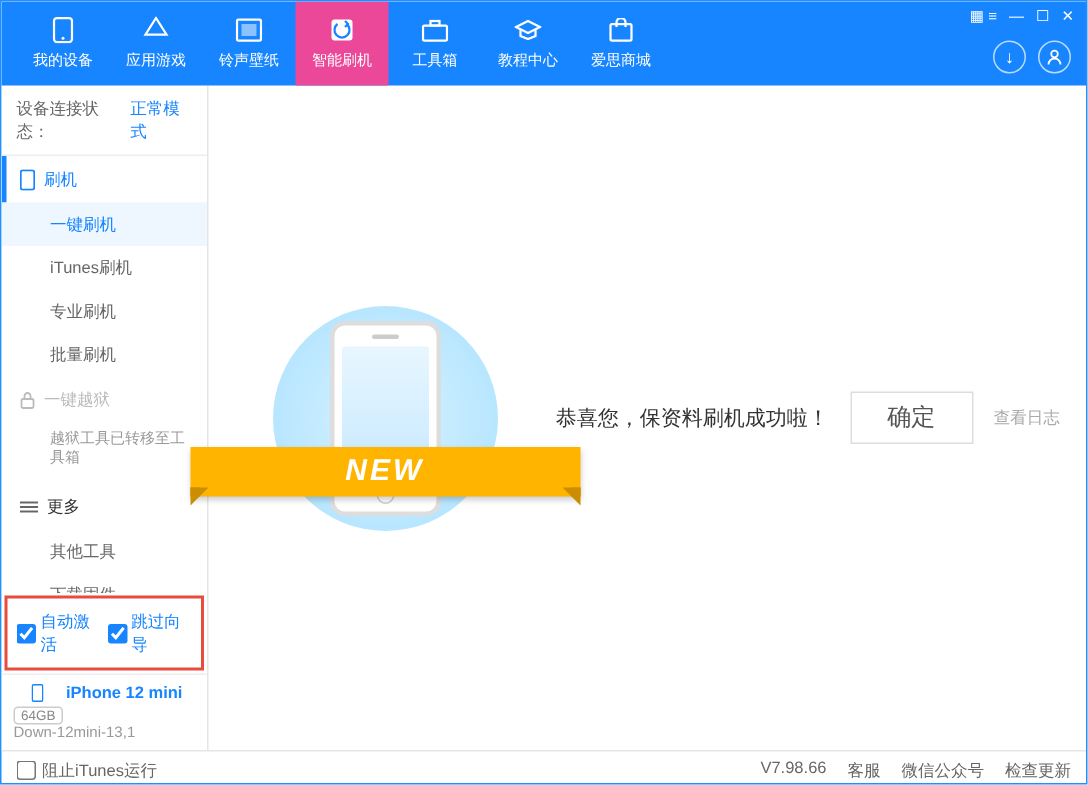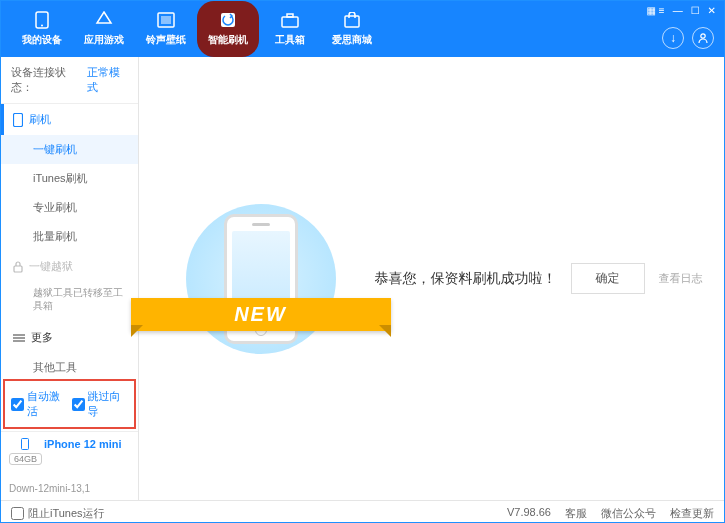--- a/index.html
+++ b/index.html
@@ -4,56 +4,56 @@
 <style>
 * { margin: 0; padding: 0; box-sizing: border-box; font-family: "Microsoft YaHei", Arial, sans-serif; }
 body { width: 725px; height: 523px; overflow: hidden; background: #fff; border: 1px solid #1e90ff; position: relative; }
 .header { background: #1785ff; height: 56px; display: flex; align-items: center; padding: 0 10px; color: #fff; position: relative; }
 .logo-area { display: flex; align-items: center; gap: 6px; width: 120px; }
 .logo-circle { width: 30px; height: 30px; border: 2px solid #fff; border-radius: 50%; display: flex; align-items: center; justify-content: center; font-weight: bold; font-size: 14px; }
 .logo-text { display: flex; flex-direction: column; line-height: 1; }
 .logo-title { font-size: 14px; font-weight: bold; }
 .logo-sub { font-size: 9px; opacity: 0.9; }
 .nav { display: flex; height: 100%; }
-.nav-item { width: 62px; display: flex; flex-direction: column; align-items: center; justify-content: center; font-size: 10px; gap: 4px; cursor: pointer; font-weight: bold; }
-.nav-item.active { background: #7f1d1d; border-radius: 17px; }
+.nav-item { width: 62px; display: flex; flex-direction: column; align-items: center; justify-content: center; font-size: 10px; gap: 4px; cursor: pointer; }
+.nav-item.active { background: #ec4899; }
 .nav-icon { width: 18px; height: 18px; display: flex; align-items: center; justify-content: center; }
 .header-right { position: absolute; right: 8px; top: 4px; display: flex; gap: 8px; align-items: center; font-size: 10px; }
 .header-circles { position: absolute; right: 10px; bottom: 8px; display: flex; gap: 8px; }
 .hcircle { width: 22px; height: 22px; border: 1.5px solid rgba(255,255,255,0.7); border-radius: 50%; display: flex; align-items: center; justify-content: center; font-size: 12px; cursor: pointer; }
 .body { display: flex; height: calc(100% - 56px - 22px); }
 .sidebar { width: 138px; border-right: 1px solid #e5e5e5; display: flex; flex-direction: column; font-size: 11px; background: #fff; }
 .status-row { padding: 8px 10px; border-bottom: 1px solid #eee; display: flex; align-items: center; gap: 4px; color: #666; }
 .status-val { color: #1785ff; }
 .tree { flex: 1; overflow: auto; }
 .tree-head { display: flex; align-items: center; gap: 6px; padding: 8px 12px; color: #333; cursor: pointer; }
 .tree-head.locked { color: #bbb; }
 .tree-head.active-head { color: #1785ff; border-left: 3px solid #1785ff; padding-left: 9px; }
 .tree-sub { padding: 7px 12px 7px 32px; color: #666; cursor: pointer; }
 .tree-sub.active { background: #eef6ff; color: #1785ff; }
 .tree-note { font-size: 10px; color: #999; padding: 4px 12px 10px 32px; line-height: 1.3; }
 .opts { border-top: 1px solid #eee; padding: 8px 6px; display: flex; gap: 4px; font-size: 11px; color: #1785ff; border: 2px solid #e74c3c; margin: 2px; }
 .opts label { display: flex; align-items: center; gap: 3px; }
 .device { border-top: 1px solid #eee; padding: 6px 8px; font-size: 11px; }
 .device-name { color: #1785ff; font-weight: bold; display: flex; align-items: center; gap: 15px; padding-left: 12px; }
 .badge { display: inline-block; border: 1px solid #ccc; border-radius: 3px; padding: 0 4px; font-size: 9px; color: #888; margin-top: 3px; }
-.device-sub { font-size: 10px; color: #999; margin-top: 18px; }
+.device-sub { font-size: 10px; color: #999; margin-top: 0; }
 .main { flex: 1; display: flex; flex-direction: row; align-items: center; justify-content: center; gap: 14px; position: relative; }
 .illus { width: 200px; height: 160px; position: relative; display: flex; align-items: center; justify-content: center; }
 .circle-bg { width: 150px; height: 150px; border-radius: 50%; background: radial-gradient(circle,#d8f2ff 0%,#b8e6ff 70%); position: absolute; }
 .phone { width: 74px; height: 130px; background: #fff; border-radius: 10px; border: 3px solid #ddd; position: relative; z-index: 2; }
 .phone::before { content: ""; position: absolute; top: 6px; left: 50%; transform: translateX(-50%); width: 18px; height: 3px; background: #ccc; border-radius: 2px; }
 .phone::after { content: ""; position: absolute; bottom: 5px; left: 50%; transform: translateX(-50%); width: 10px; height: 10px; border: 1.5px solid #ccc; border-radius: 50%; }
 .phone-screen { position: absolute; top: 14px; bottom: 20px; left: 5px; right: 5px; background: linear-gradient(#e8f6ff,#c5e9ff); border-radius: 2px; }
 .ribbon { position: absolute; bottom: 28px; left: -30px; right: -30px; background: #ffb400; color: #fff; font-weight: bold; font-size: 20px; text-align: center; padding: 5px 0; z-index: 3; letter-spacing: 2px; font-style: italic; box-shadow: 0 2px 4px rgba(0,0,0,0.2); }
 .ribbon::before, .ribbon::after { content: ""; position: absolute; bottom: -6px; border: 6px solid transparent; }
 .ribbon::before { left: 0; border-left-color: #cc8e00; border-top-color: #cc8e00; }
 .ribbon::after { right: 0; border-right-color: #cc8e00; border-top-color: #cc8e00; }
 .msg { font-size: 14px; color: #333; }
-.ok-btn { border: 1px solid #ddd; background: #fff; padding: 6px 24px; font-size: 12px; color: #555; cursor: pointer; }
+.ok-btn { border: 1px solid #ddd; background: #fff; padding: 6px 24px; font-size: 16px; color: #555; cursor: pointer; }
 .log-link { font-size: 11px; color: #aaa; cursor: pointer; }
 .footer { height: 22px; border-top: 1px solid #e5e5e5; display: flex; align-items: center; font-size: 11px; color: #666; padding: 12px 10px; justify-content: space-between; }
 .footer-left { display: flex; align-items: center; gap: 4px; }
 .footer-right { display: flex; gap: 14px; }
 .footer-right span { cursor: pointer; }
 svg { display: block; }
 input[type=checkbox] { accent-color: #1785ff; }
 </style>
 </head>
 <body>
@@ -101,20 +101,29 @@
           <svg width="18" height="16" viewBox="0 0 18 16">
             <rect x="1" y="5" width="16" height="10" rx="1" fill="none" stroke="#fff" stroke-width="1.5"></rect>
             <rect x="6" y="2" width="6" height="3" fill="none" stroke="#fff" stroke-width="1.5"></rect>
           </svg>
         </span>
       <span>工具箱</span>
     </div>
     <div class="nav-item">
       <span class="nav-icon">
           <svg width="18" height="16" viewBox="0 0 18 16">
+            <path d="M9 2 L17 6 L9 10 L1 6 Z" fill="none" stroke="#fff" stroke-width="1.5"></path>
+            <path d="M4 8 V12 L9 14 L14 12 V8" fill="none" stroke="#fff" stroke-width="1.5"></path>
+          </svg>
+        </span>
+      <span>教程中心</span>
+    </div>
+    <div class="nav-item">
+      <span class="nav-icon">
+          <svg width="18" height="16" viewBox="0 0 18 16">
             <rect x="2" y="4" width="14" height="11" rx="1" fill="none" stroke="#fff" stroke-width="1.5"></rect>
             <path d="M6 6 V3 A3 3 0 0 1 12 3 V6" fill="none" stroke="#fff" stroke-width="1.5"></path>
           </svg>
         </span>
       <span>爱思商城</span>
     </div>
   </div>
   <div class="header-right">
     <span>▦ ≡</span>
     <span>—</span>

